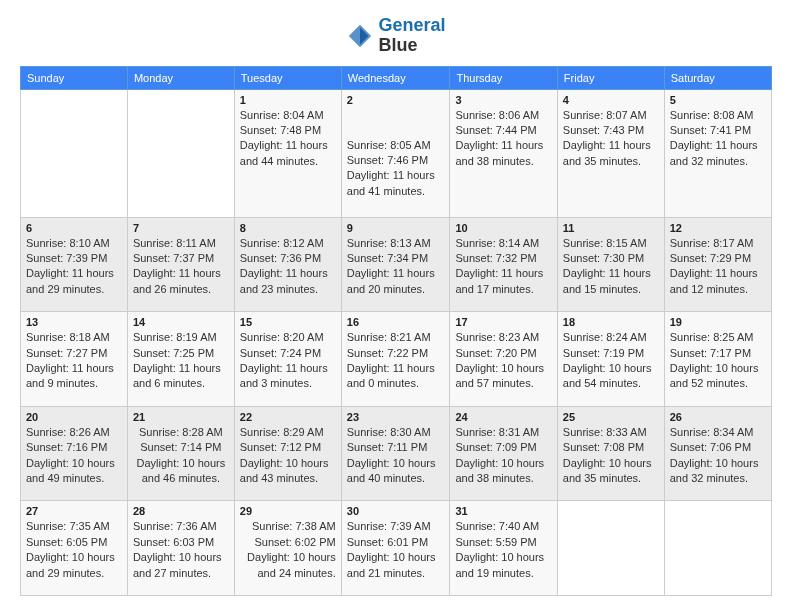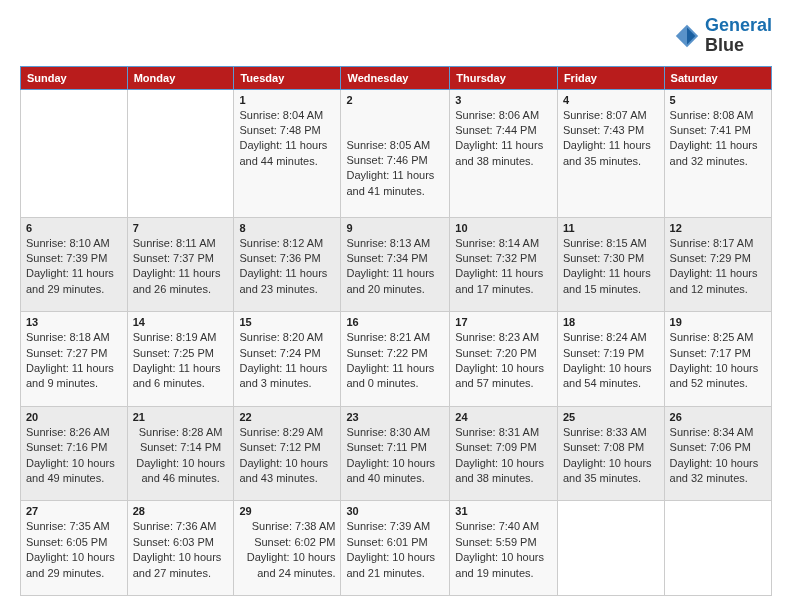--- a/index.html
+++ b/index.html
@@ -12,21 +12,21 @@
     }
     .page {
       width: 792px;
       height: 612px;
       padding: 16px 20px;
       display: flex;
       flex-direction: column;
     }
     .header {
       display: flex;
-      justify-content: flex-end;
+      justify-content: center;
       align-items: flex-start;
       margin-bottom: 10px;
     }
     .logo {
       display: flex;
       align-items: center;
       gap: 4px;
     }
     .logo-text {
       font-size: 18px;
@@ -53,26 +53,26 @@
       font-size: 16px;
       color: #555;
     }
     .calendar-table {
       width: 100%;
       border-collapse: collapse;
       flex: 1;
       font-size: 10px;
     }
     .calendar-table thead tr th {
-      background-color: #b91c1c;
+      background-color: #3b82f6;
       color: #fff;
       padding: 5px 6px;
       text-align: left;
       font-size: 11px;
-      font-weight: bold;
+      font-weight: normal;
       border: 1px solid #5a9ad4;
       margin-top: 29px;
     }
     .calendar-table tbody tr td {
       border: 1px solid #ccc;
       padding: 4px 5px;
       vertical-align: top;
       background: #fff;
       height: 82px;
       width: 113px;

